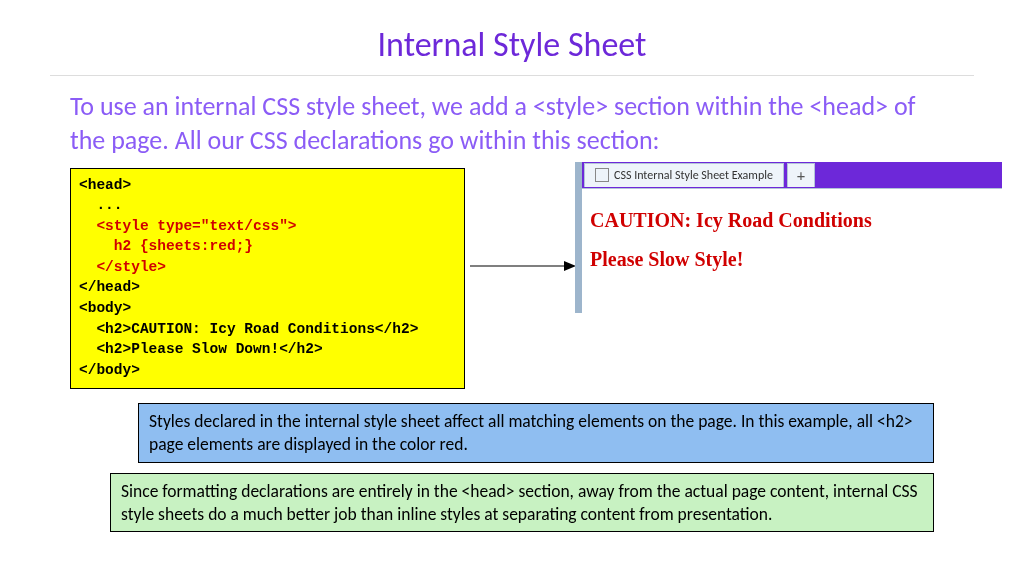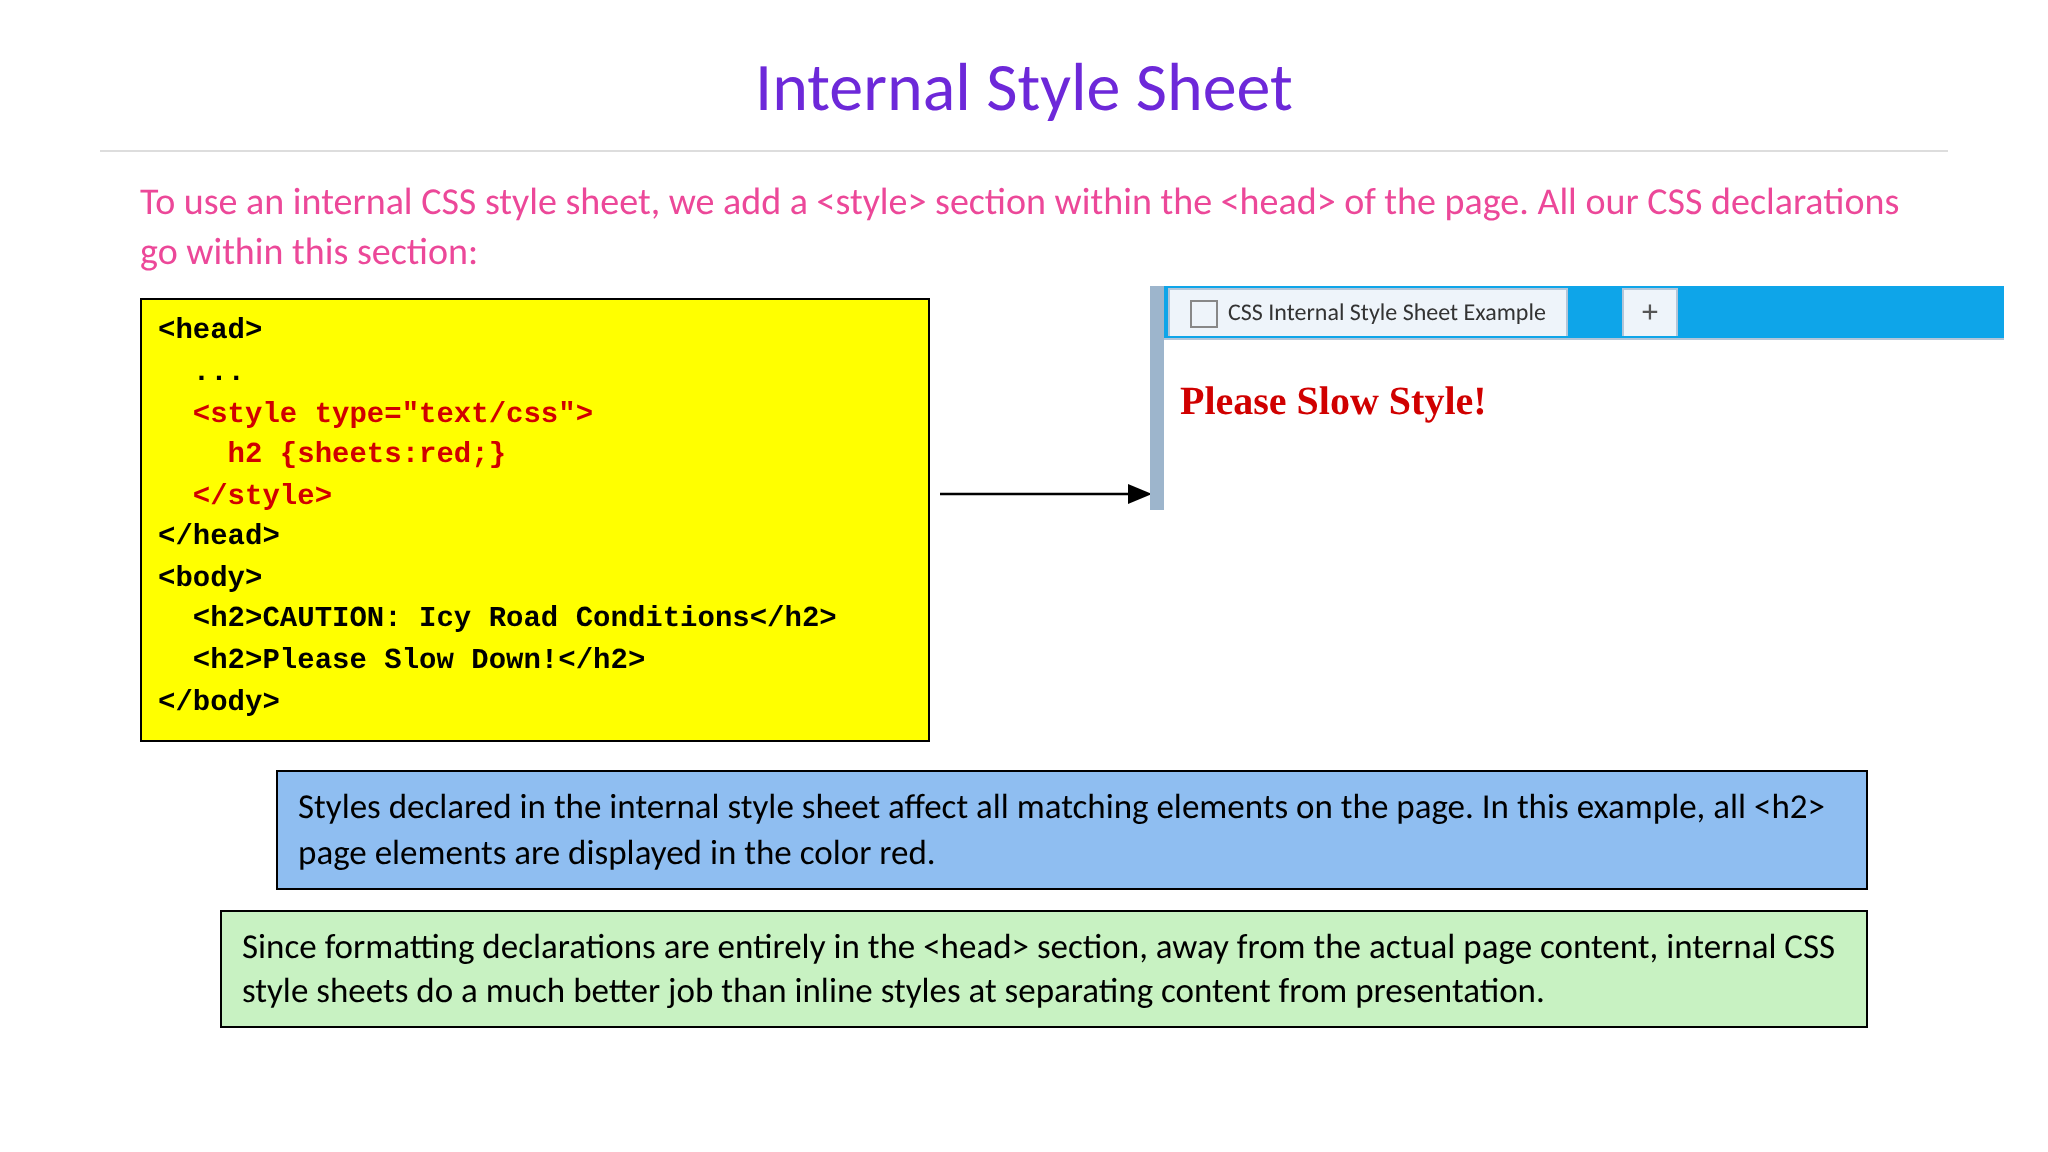--- a/index.html
+++ b/index.html
@@ -20,22 +20,22 @@
     font-weight: 400;
     margin: 4px 0 10px 0;
     color: #6d28d9;
   }
   .title-rule {
     border: none;
     border-top: 1px solid #ddd;
     margin: 0 0 14px 0;
   }
   .intro {
-    font-size: 19px;
-    color: #ec4899;
+    font-size: 26px;
+    color: #8b5cf6;
     line-height: 1.3;
     margin: 0 20px 10px 20px;
   }
   .mid-row {
     display: flex;
     align-items: flex-start;
     margin: 0 20px;
     position: relative;
   }
   .code-box {
@@ -59,26 +59,25 @@
     height: 20px;
   }
   .browser-mock {
     position: absolute;
     left: 505px;
     top: -6px;
     width: 420px;
     border-left: 7px solid #9db5cc;
   }
   .tabbar {
-    background: #0ea5e9;
+    background: #6d28d9;
     height: 26px;
     display: flex;
     align-items: center;
     border-bottom: 1px solid #b3c5d8;
-    gap: 24px;
   }
   .tab {
     background: #eef4fa;
     border: 1px solid #b3c5d8;
     border-bottom: none;
     height: 23px;
     display: flex;
     align-items: center;
     padding: 0 10px;
     font-size: 12px;
@@ -160,20 +159,21 @@
 
     <div class="browser-mock">
       <div class="tabbar">
         <div class="tab">
           <span class="tab-icon"></span>
           <span>CSS Internal Style Sheet Example</span>
         </div>
         <div class="tab-plus">+</div>
       </div>
       <div class="browser-content">
+        <div class="h2red">CAUTION: Icy Road Conditions</div>
         <div class="h2red">Please Slow Style!</div>
       </div>
     </div>
   </div>
 
   <div class="note-blue">Styles declared in the internal style sheet affect all matching elements on the page.  In this example, all &lt;h2&gt; page elements are displayed in the color red.</div>
   <div class="note-green">Since formatting declarations are entirely in the &lt;head&gt; section, away from the actual page content, internal CSS style sheets do a much better job than inline styles at separating content from presentation.</div>
 </div>
 
 </body></html>

